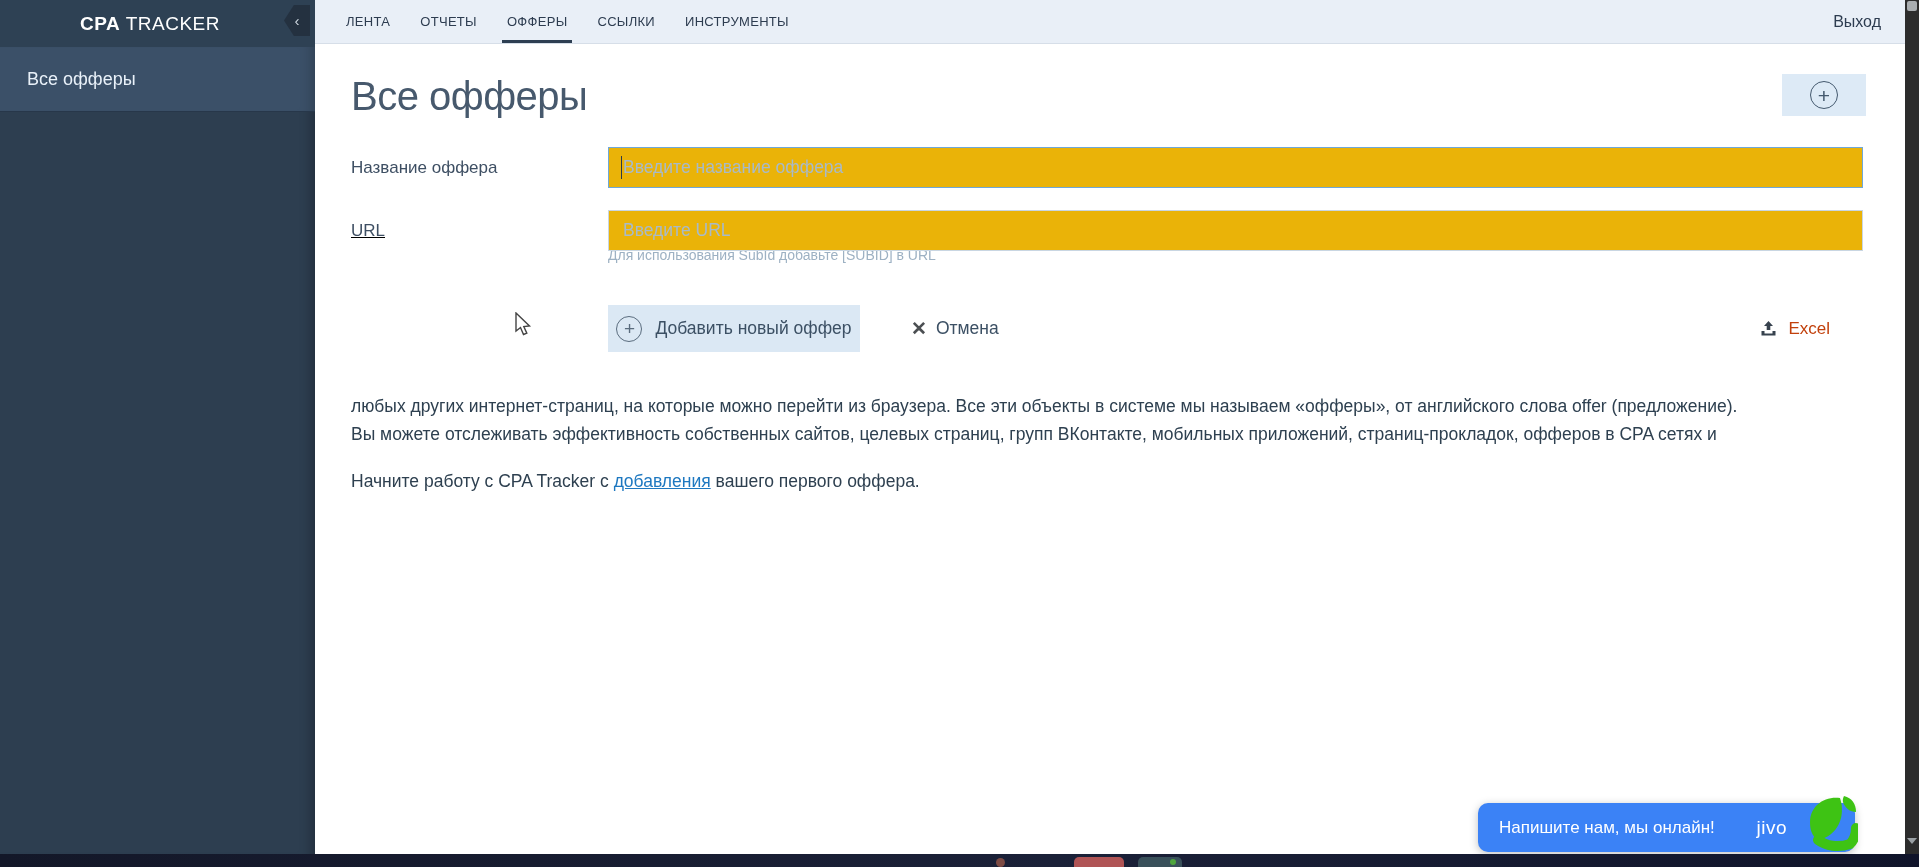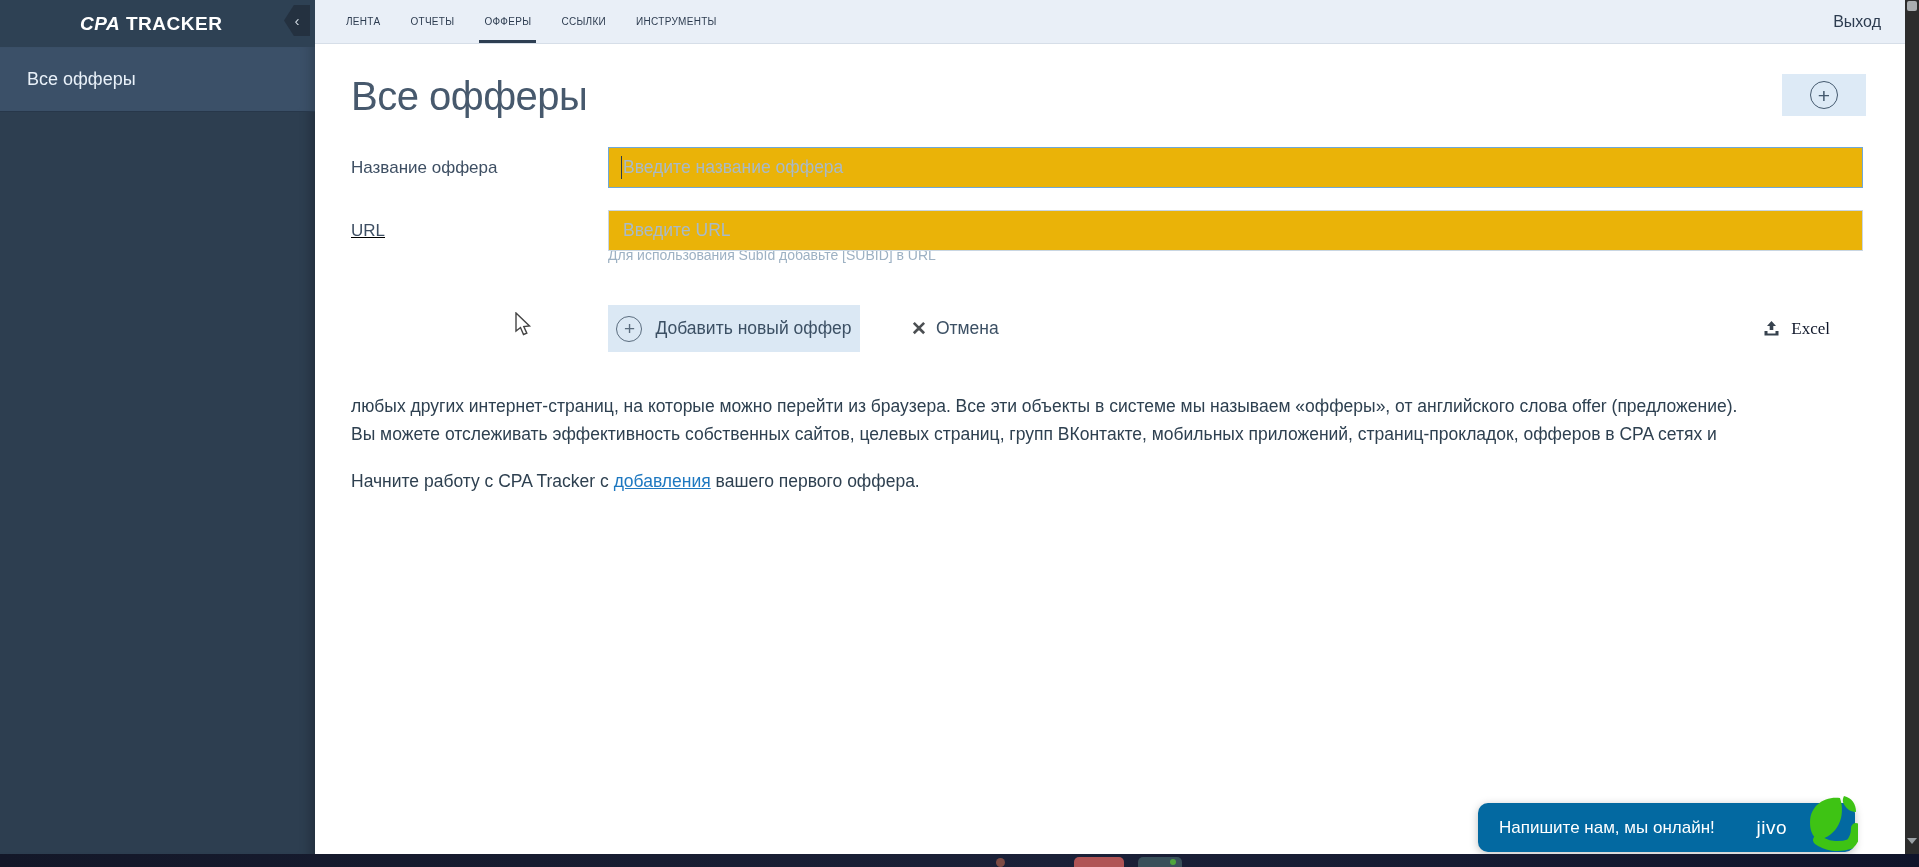--- a/index.html
+++ b/index.html
@@ -12,22 +12,22 @@
   
   .sidebar {
     position: absolute; left: 0; top: 0; width: 315px; height: 854px;
     background: #2d3e50;
   }
   .sidebar-header {
     position: relative; height: 47px; background: #2e4154;
     display: flex; align-items: center; padding-left: 80px;
   }
   .brand { color: #ffffff; font-size: 19px; letter-spacing: 0.5px; white-space: nowrap; }
-  .brand b { font-weight: 700; font-style: italic; }
-  .brand span { font-weight: 700; }
+  .brand b { font-weight: 700; }
+  .brand span { font-weight: 400; }
   .collapse-btn {
     position: absolute; right: 5px; top: 5px; width: 26px; height: 31px;
     background: #243140; color: #cfd8e0;
     clip-path: polygon(38% 0, 100% 0, 100% 100%, 38% 100%, 0 50%);
     display: flex; align-items: center; justify-content: center;
     font-size: 15px; cursor: pointer;
   }
   .sidebar-body {
     height: 807px;
     box-shadow: inset -14px 0 12px -10px rgba(0,0,0,0.25);
@@ -41,21 +41,21 @@
 
   
   .topnav {
     position: absolute; left: 315px; top: 0; width: 1590px; height: 44px;
     background: #e9eff7; border-bottom: 1px solid #d6dee8;
     display: flex; align-items: center; padding: 0 24px 0 31px;
   }
   .tabs { display: flex; gap: 30px; height: 100%; align-items: center; }
   .tab {
     position: relative; height: 100%; display: flex; align-items: center;
-    color: #2d3c50; font-size: 10px; letter-spacing: 0.3px; cursor: pointer;
+    color: #2d3c50; font-size: 13px; letter-spacing: 0.3px; cursor: pointer;
     white-space: nowrap;
   }
   .tab.active::after {
     content: ""; position: absolute; left: -5px; right: -5px; bottom: 0; height: 3px;
     background: #2d3e52;
   }
   .logout { margin-left: auto; color: #2d3c50; font-size: 16px; cursor: pointer; }
 
   
   .scrollbar {
@@ -114,31 +114,31 @@
   .primary-btn .circle-plus { width: 26px; height: 26px; border-color: #5a6c7e; color: #5a6c7e; font-size: 19px; }
   .cancel-btn {
     margin-left: 51px; background: none; border: none; cursor: pointer;
     display: flex; align-items: center; gap: 9px;
     color: #3c5064; font-size: 17.5px; font-family: "Liberation Sans", sans-serif;
   }
   .x-icon { color: #4b4f52; font-size: 19px; font-weight: 700; line-height: 1; }
   .excel-btn {
     margin-left: auto; margin-right: 75px; background: none; border: none; cursor: pointer;
     display: flex; align-items: center; gap: 11px;
-    color: #0f172a; font-size: 17px; font-family: Liberation Serif, serif;
+    color: #c2410c; font-size: 17px; font-family: Liberation Sans, sans-serif;
   }
 
   .desc { margin: 40px 60px 0 36px; color: #2e4050; font-size: 17.5px; line-height: 28px; }
   .desc2 { margin: 23px 60px 0 36px; color: #2e4050; font-size: 17.5px; }
   .desc2 a { color: #1e78c0; text-decoration: underline; cursor: pointer; }
 
   
   .jivo {
     position: absolute; left: 1478px; top: 803px; width: 377px; height: 49px;
-    background: #0369a1; border-radius: 10px;
+    background: #3b82f6; border-radius: 10px;
     display: flex; align-items: center; padding-left: 21px;
     box-shadow: 0 2px 8px rgba(0,0,0,0.25); cursor: pointer;
   }
   .jivo-msg { color: #ffffff; font-size: 17px; }
   .jivo-brand { position: absolute; right: 68px; color: #ffffff; font-size: 19px; letter-spacing: 0.5px; }
   .jivo-leaf { position: absolute; right: -3px; top: -9px; }
 
   
   .taskbar {
     position: absolute; left: 0; bottom: 0; width: 1919px; height: 13px;

